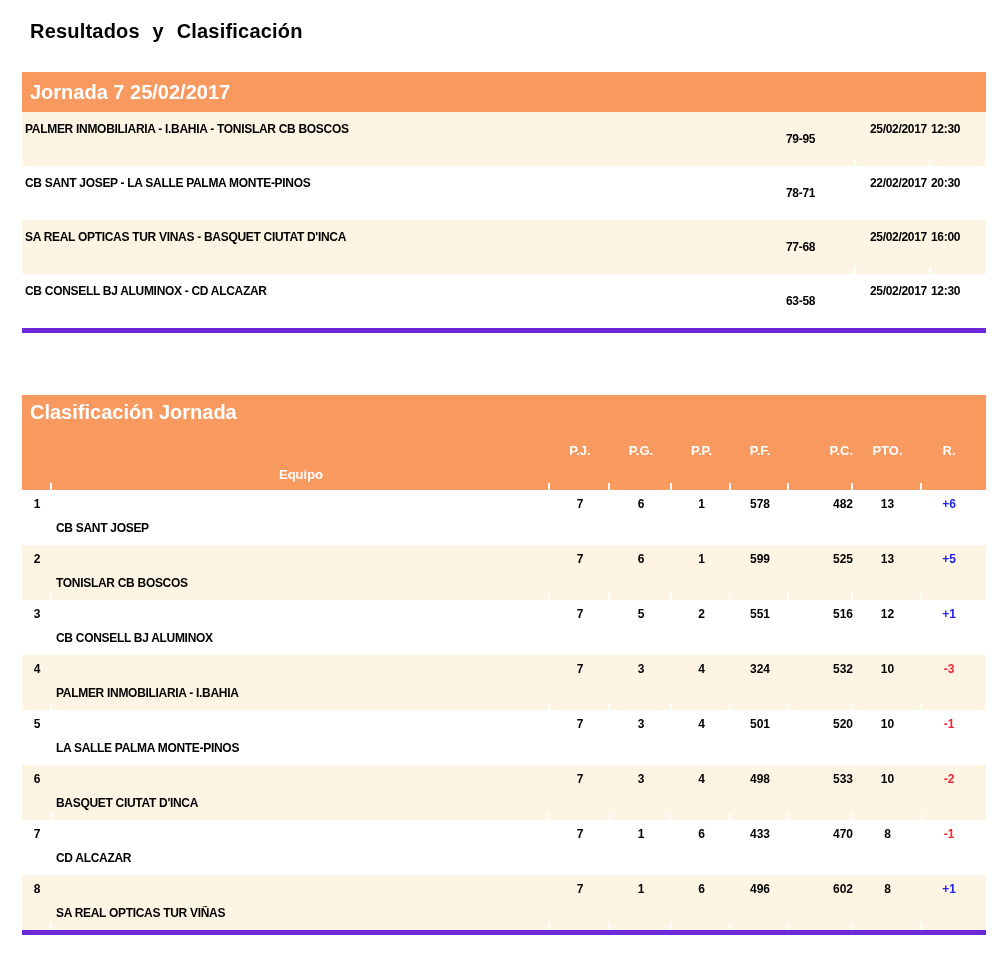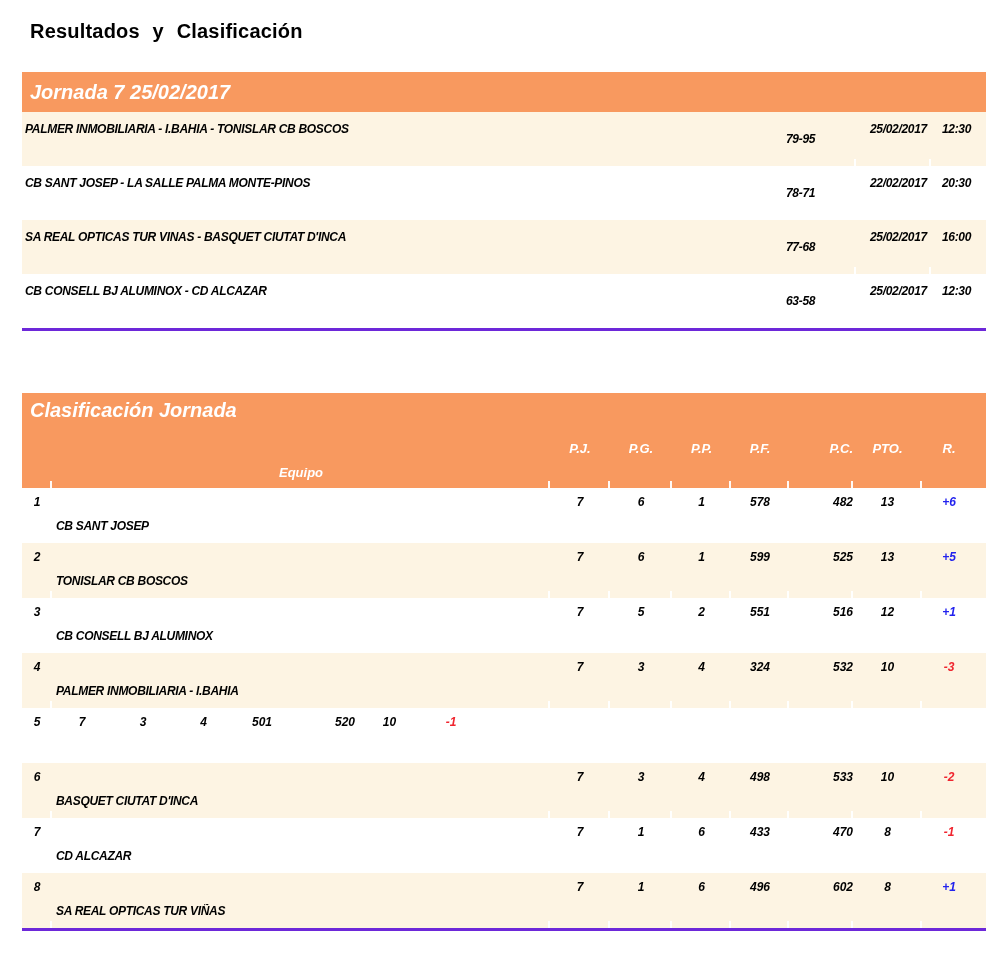--- a/index.html
+++ b/index.html
@@ -23,21 +23,21 @@
   
   .band{
     background:var(--orange);
     color:#fff;
     font-weight:bold;
     display:flex;
     align-items:center;
     padding-left:8px;
     box-sizing:border-box;
   }
-  .section{border-bottom:3px solid #6d28d9;font-style:italic;}
+  .section{border-bottom:5px solid #6d28d9;}
   .cell{position:relative;box-sizing:border-box;}
   .tick::after{
     content:"";
     position:absolute;
     right:0;bottom:0;
     width:2px;height:7px;
     background:rgba(255,255,255,0.95);
   }
 
   :root{
@@ -55,21 +55,21 @@
     box-sizing:border-box;
     font-size:12px;
     font-weight:bold;
     letter-spacing:-0.3px;
   }
   .rrow:nth-child(odd){background:#ffffff;}
   .rrow:nth-child(even){background:var(--cream);}
   .rrow .match{flex:1;padding-left:3px;white-space:nowrap;overflow:hidden;}
   .rrow .score{width:70px;text-align:left;margin-top:10px;}
   .rrow .date{width:75px;text-align:right;padding-right:4px;}
-  .rrow .time{width:55px;text-align:center;padding-right:4px;}
+  .rrow .time{width:55px;text-align:left;padding-right:4px;}
 
   
   .standings{margin-top:62px;}
   .standings .band{height:34px;font-size:20px;}
   .subheader{
     display:flex;
     height:61px;
     padding-top:14px;
     box-sizing:border-box;
     background:var(--orange);
@@ -193,20 +193,21 @@
       <div class="cell c-pj tick">7</div>
       <div class="cell c-pg tick">3</div>
       <div class="cell c-pp tick">4</div>
       <div class="cell c-pf tick">324</div>
       <div class="cell c-pc tick">532</div>
       <div class="cell c-pto tick">10</div>
       <div class="cell c-r" style="color: rgb(240, 37, 47);">-3</div>
     </div>
     <div class="srow">
       <div class="cell c-rank tick">5</div>
+      <div class="cell c-team tick">LA SALLE PALMA MONTE-PINOS</div>
       <div class="cell c-pj tick">7</div>
       <div class="cell c-pg tick">3</div>
       <div class="cell c-pp tick">4</div>
       <div class="cell c-pf tick">501</div>
       <div class="cell c-pc tick">520</div>
       <div class="cell c-pto tick">10</div>
       <div class="cell c-r" style="color: rgb(240, 37, 47);">-1</div>
     </div>
     <div class="srow">
       <div class="cell c-rank tick">6</div>

